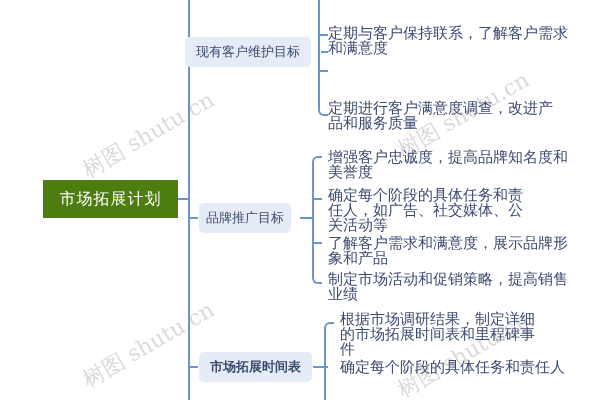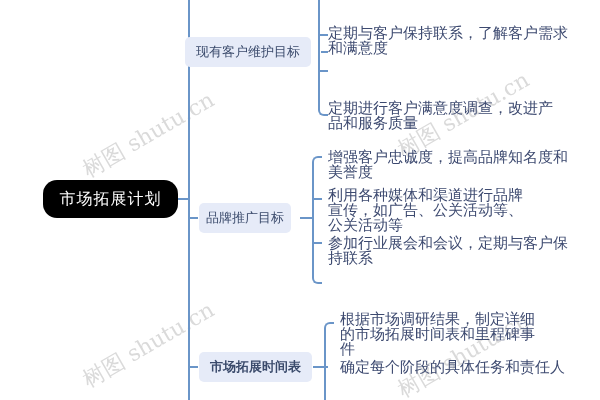--- a/index.html
+++ b/index.html
@@ -17,22 +17,22 @@
       height: 400px;
       overflow: hidden;
       background: #ffffff;
     }
     .root-node {
       position: absolute;
       left: 43px;
       top: 180px;
       width: 135px;
       height: 38px;
-      background: #000000;
-      border-radius: 14px;
+      background: #4d7c0f;
+      border-radius: 0;
       color: #ffffff;
       font-size: 16px;
       display: flex;
       align-items: center;
       justify-content: center;
       letter-spacing: 1px;
     }
     .branch-node {
       position: absolute;
       height: 30px;
@@ -135,22 +135,23 @@
 
   <div class="branch-node" style="left:199px; top:203px; width:92px; padding:0 0;">
     <span>品牌推广目标</span>
   </div>
   <div class="line" style="left:300px; top:217px; width:13px; height:2px;"></div>
   <div class="bracket" style="left:312px; top:156px; height:124px;"></div>
   <div class="tick" style="left:314px; top:198px;"></div>
   <div class="tick" style="left:314px; top:242px;"></div>
 
   <div class="leaf" style="top:150px;">增强客户忠诚度，提高品牌知名度和美誉度</div>
-  <div class="leaf" style="top:188px; width:200px;">利用各种媒体和渠道进行品牌宣传，如广告、公关活动等、公关活动等</div>
-  <div class="leaf" style="top:236px;">参加行业展会和会议，定期与客户保持联系</div>
+  <div class="leaf" style="top:188px; width:200px;">确定每个阶段的具体任务和责任人，如广告、社交媒体、公关活动等</div>
+  <div class="leaf" style="top:236px;">了解客户需求和满意度，展示品牌形象和产品</div>
+  <div class="leaf" style="top:272px;">制定市场活动和促销策略，提高销售业绩</div>
 
   <div class="branch-node" style="left:199px; top:352px; width:105px; padding:0 4px;font-weight:bold;">
     <span>市场拓展时间表</span>
   </div>
   <div class="line" style="left:313px; top:366px; width:15px; height:2px;"></div>
   <div class="bracket-open-bottom" style="left:324px; top:322px; height:90px;"></div>
 
   <div class="leaf" style="left:340px; top:312px; width:200px;">根据市场调研结果，制定详细的市场拓展时间表和里程碑事件</div>
   <div class="leaf" style="left:340px; top:360px;">确定每个阶段的具体任务和责任人</div>
   <div class="leaf" style="left:340px; top:394px; color:#9aa3bd;">

